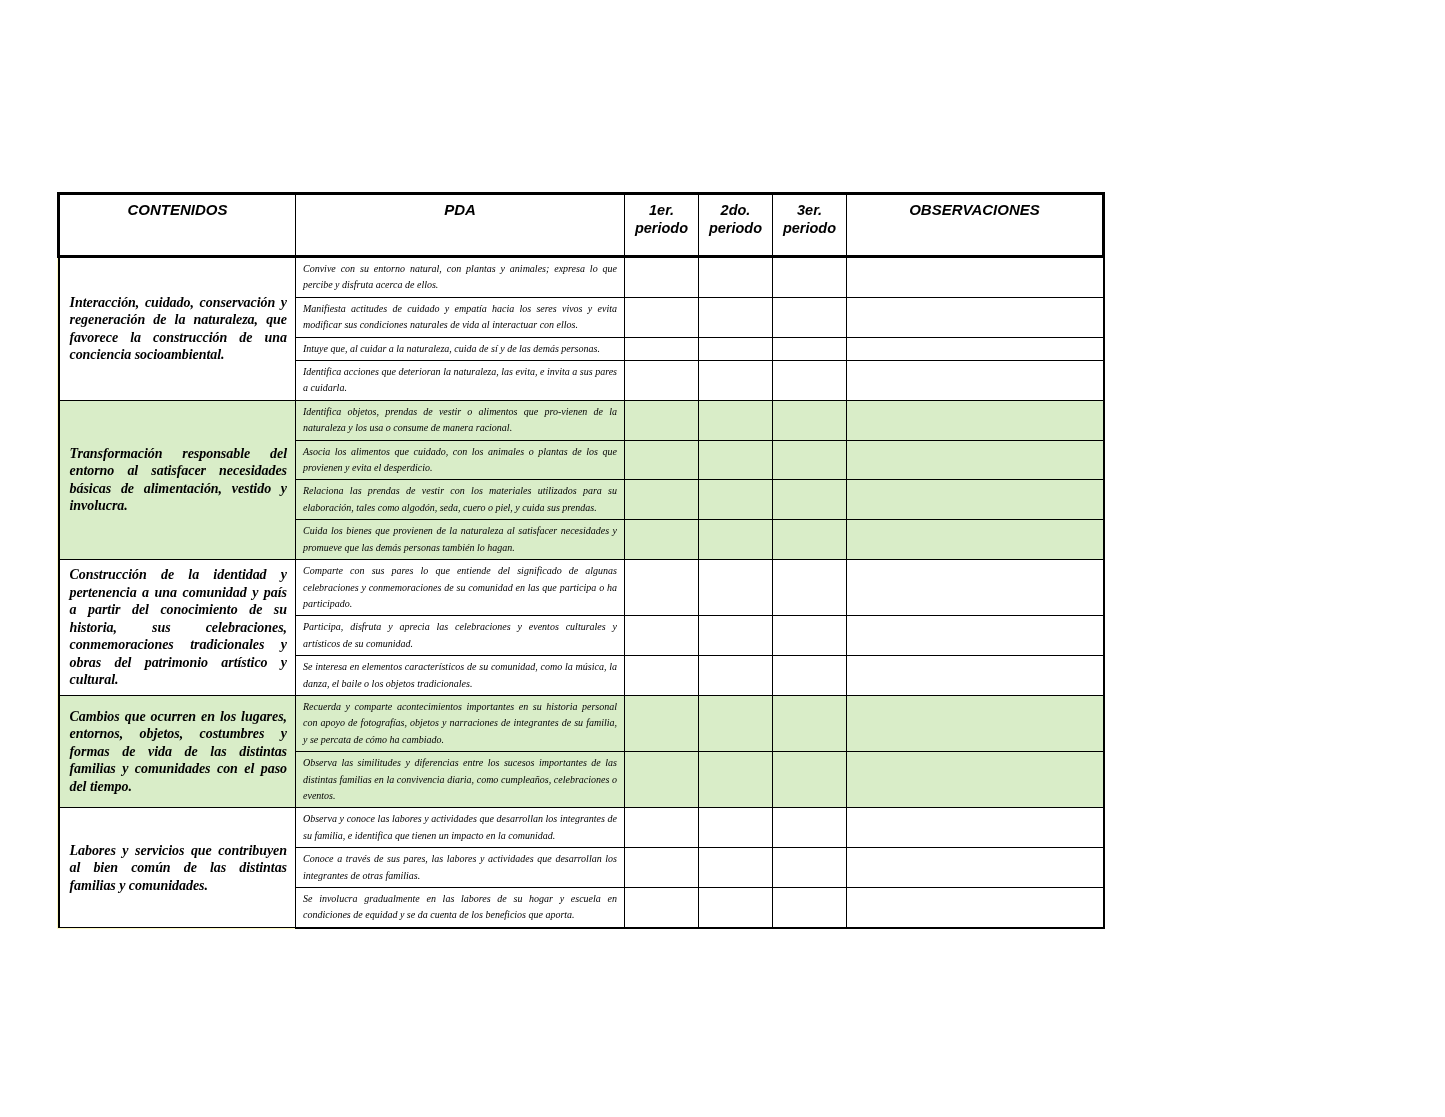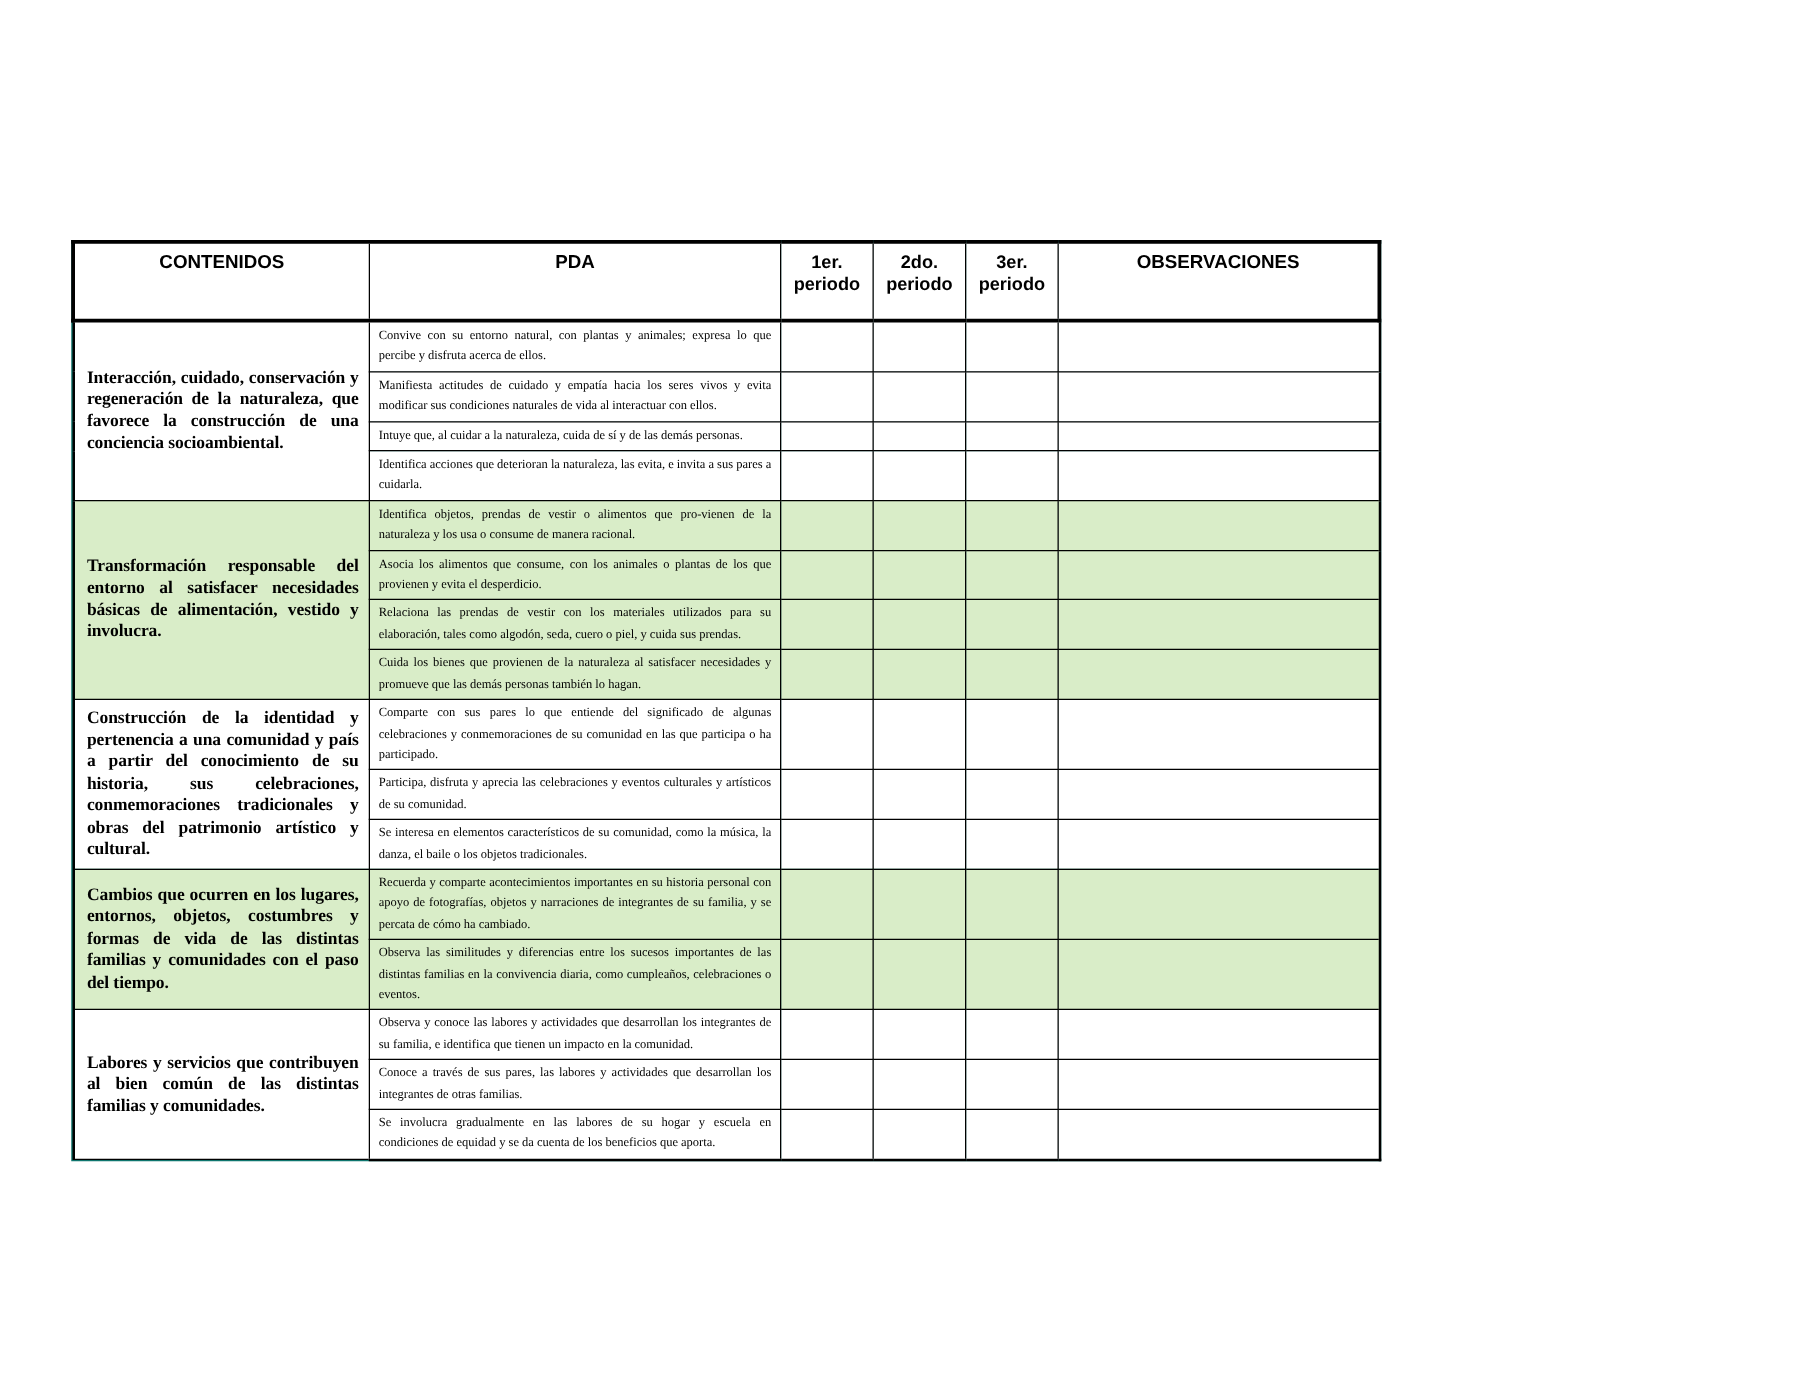--- a/index.html
+++ b/index.html
@@ -26,21 +26,22 @@
     position: absolute;
     left: 57px;
     top: 192px;
     width: 1045px;
   }
 
   table.plan {
     border-collapse: collapse;
     table-layout: fixed;
     width: 1045px;
-    background: #0f766e;
+    background: #fef9c3;
+    font-style: italic;
   }
 
   table.plan col.c-contenidos { width: 237px; }
   table.plan col.c-pda        { width: 329px; }
   table.plan col.c-p1         { width: 74px; }
   table.plan col.c-p2         { width: 74px; }
   table.plan col.c-p3         { width: 74px; }
   table.plan col.c-obs        { width: 257px; }
 
   
@@ -167,21 +168,21 @@
           </tr>
           <tr class="shaded">
             <td class="contenido cl" rowspan="4">Transformación responsable del entorno al satisfacer necesidades básicas de alimentación, vestido y involucra.</td>
             <td class="pda">Identifica objetos, prendas de vestir o alimentos que pro-vienen de la naturaleza y los usa o consume de manera racional.</td>
             <td class="mark"></td>
             <td class="mark"></td>
             <td class="mark"></td>
             <td class="obs cr"></td>
           </tr>
           <tr class="shaded">
-            <td class="pda">Asocia los alimentos que consume, con los animales o plantas de los que provienen y evita el desperdicio.</td>
+            <td class="pda">Asocia los alimentos que cuidado, con los animales o plantas de los que provienen y evita el desperdicio.</td>
             <td class="mark"></td>
             <td class="mark"></td>
             <td class="mark"></td>
             <td class="obs cr"></td>
           </tr>
           <tr class="shaded">
             <td class="pda">Relaciona las prendas de vestir con los materiales utilizados para su elaboración, tales como algodón, seda, cuero o piel, y cuida sus prendas.</td>
             <td class="mark"></td>
             <td class="mark"></td>
             <td class="mark"></td>

